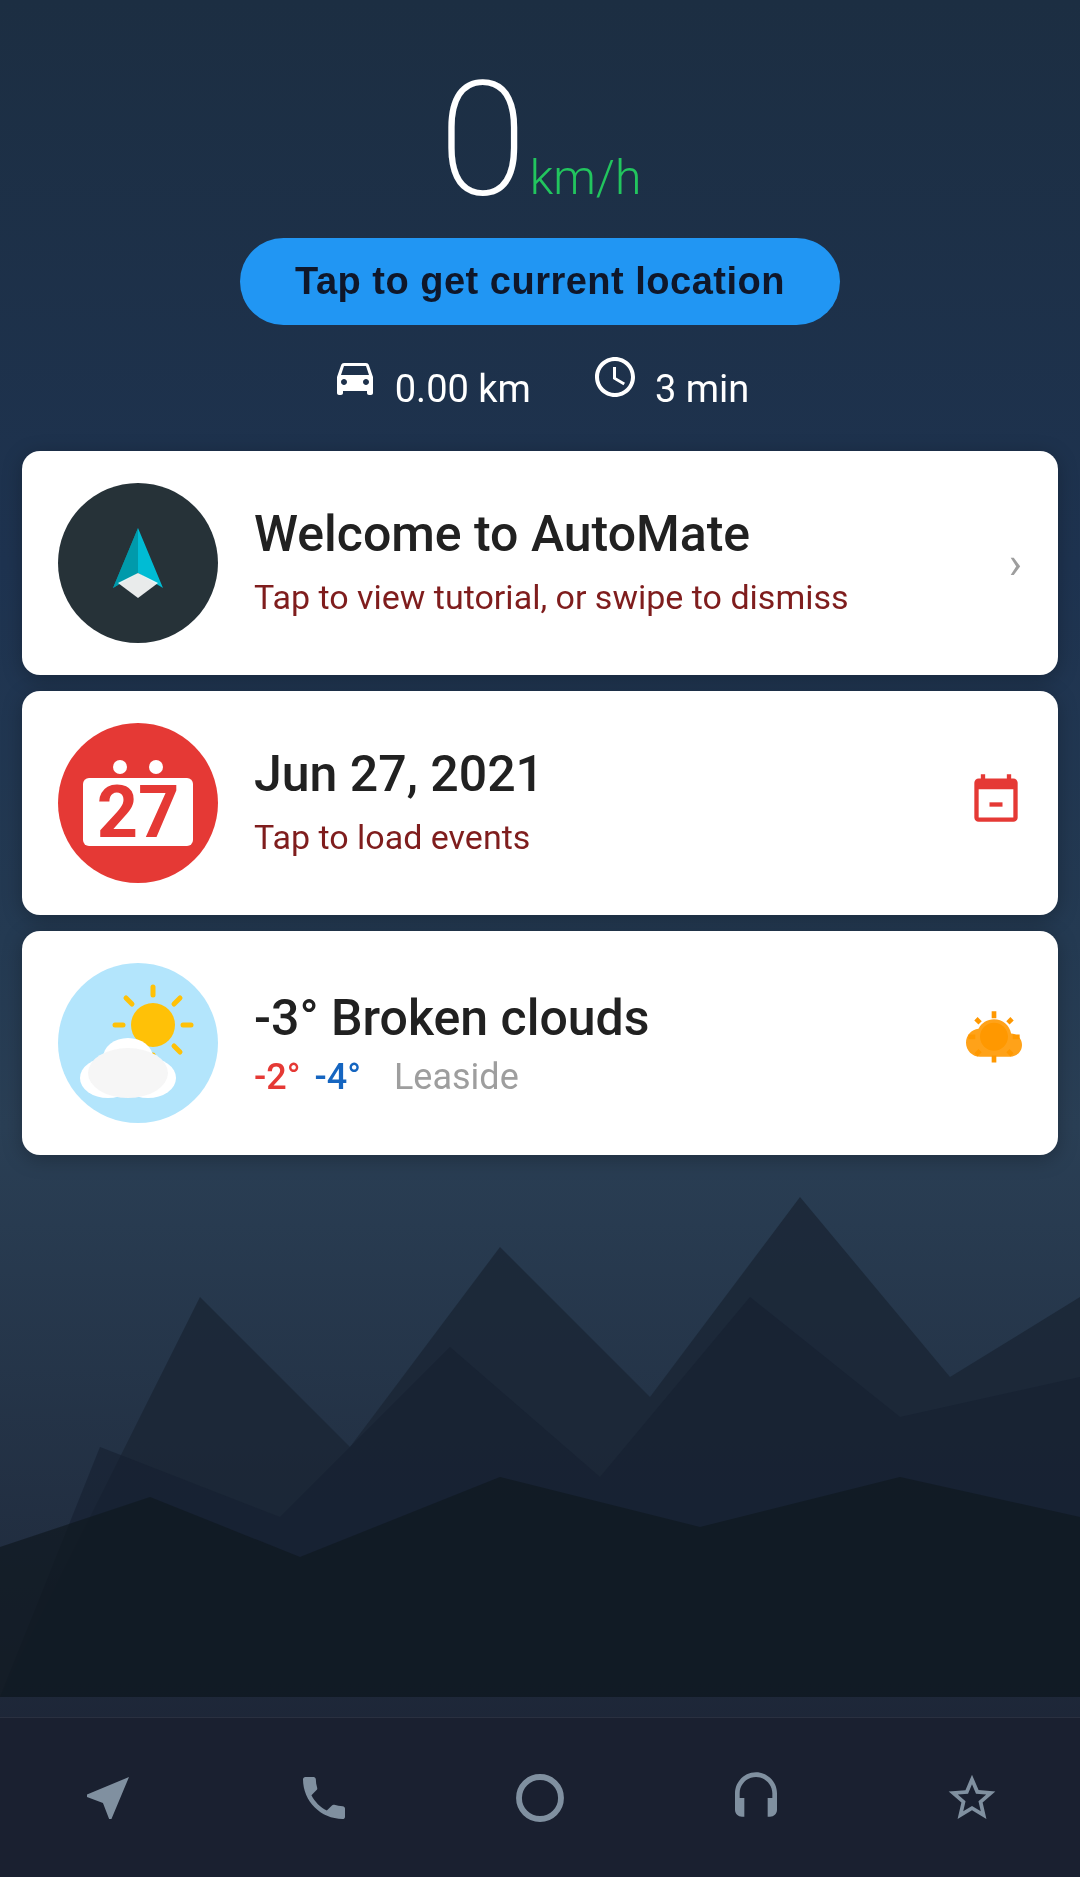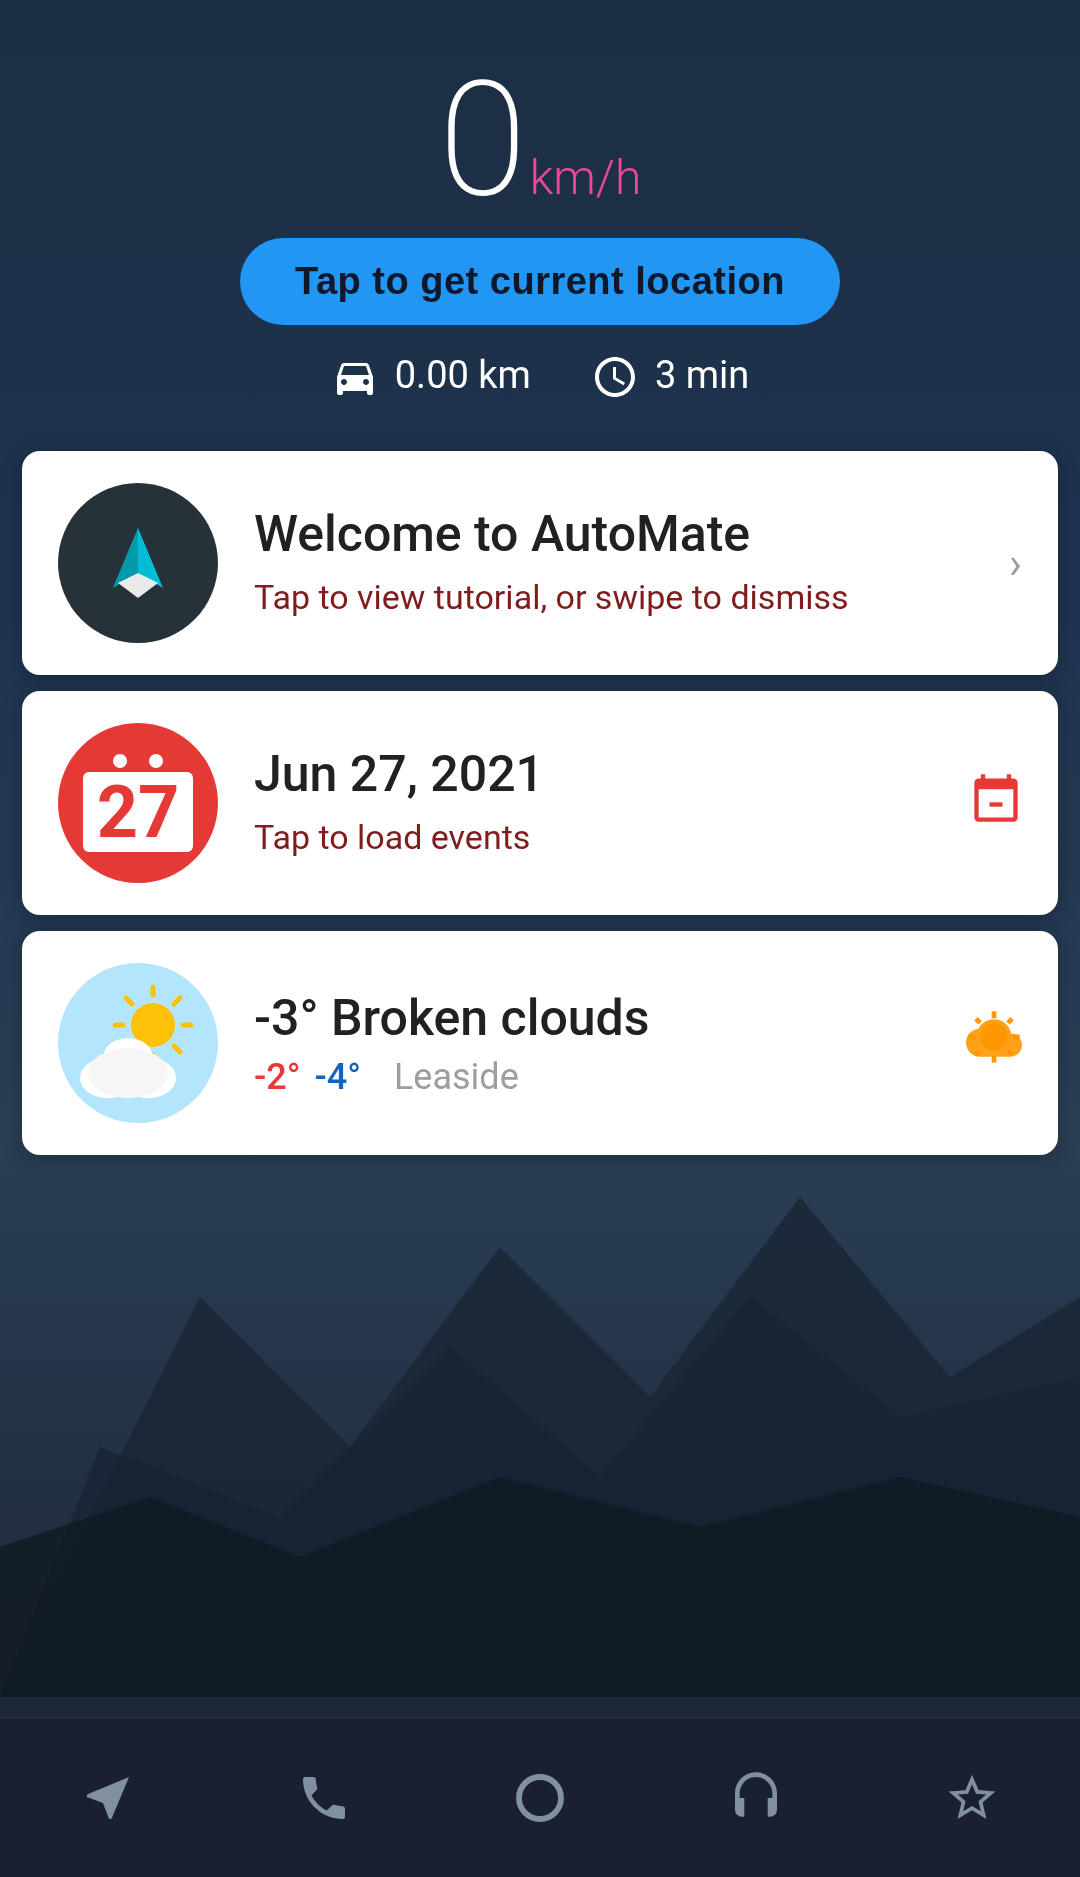--- a/index.html
+++ b/index.html
@@ -58,21 +58,21 @@
       font-size: 160px;
       font-weight: 200;
       line-height: 1;
       color: white;
       letter-spacing: -5px;
     }
 
     .speed-unit {
       font-size: 48px;
       font-weight: 300;
-      color: #ec4899;
+      color: #22c55e;
       margin-left: 8px;
     }
 
     .location-btn {
       background: #2196F3;
       color: #0f172a;
       border: none;
       border-radius: 50px;
       padding: 22px 55px;
       font-size: 38px;
@@ -85,21 +85,21 @@
     .trip-info {
       display: flex;
       align-items: center;
       gap: 60px;
       margin-top: 28px;
       color: white;
     }
 
     .trip-item {
       display: flex;
-      align-items: flex-start;
+      align-items: flex-end;
       gap: 16px;
       font-size: 38px;
       font-weight: 400;
     }
 
     .trip-icon {
       font-size: 42px;
     }
 
     
@@ -273,21 +273,21 @@
     .cal-dot {
       width: 14px;
       height: 14px;
       background: white;
       border-radius: 50%;
     }
 
     .cal-body {
       background: white;
       width: 110px;
-      height: 80px;
+      height: 68px;
       border-radius: 6px;
       display: flex;
       align-items: center;
       justify-content: center;
     }
   </style>
 </head>
 <body>
 
 <div class="bg"></div>

